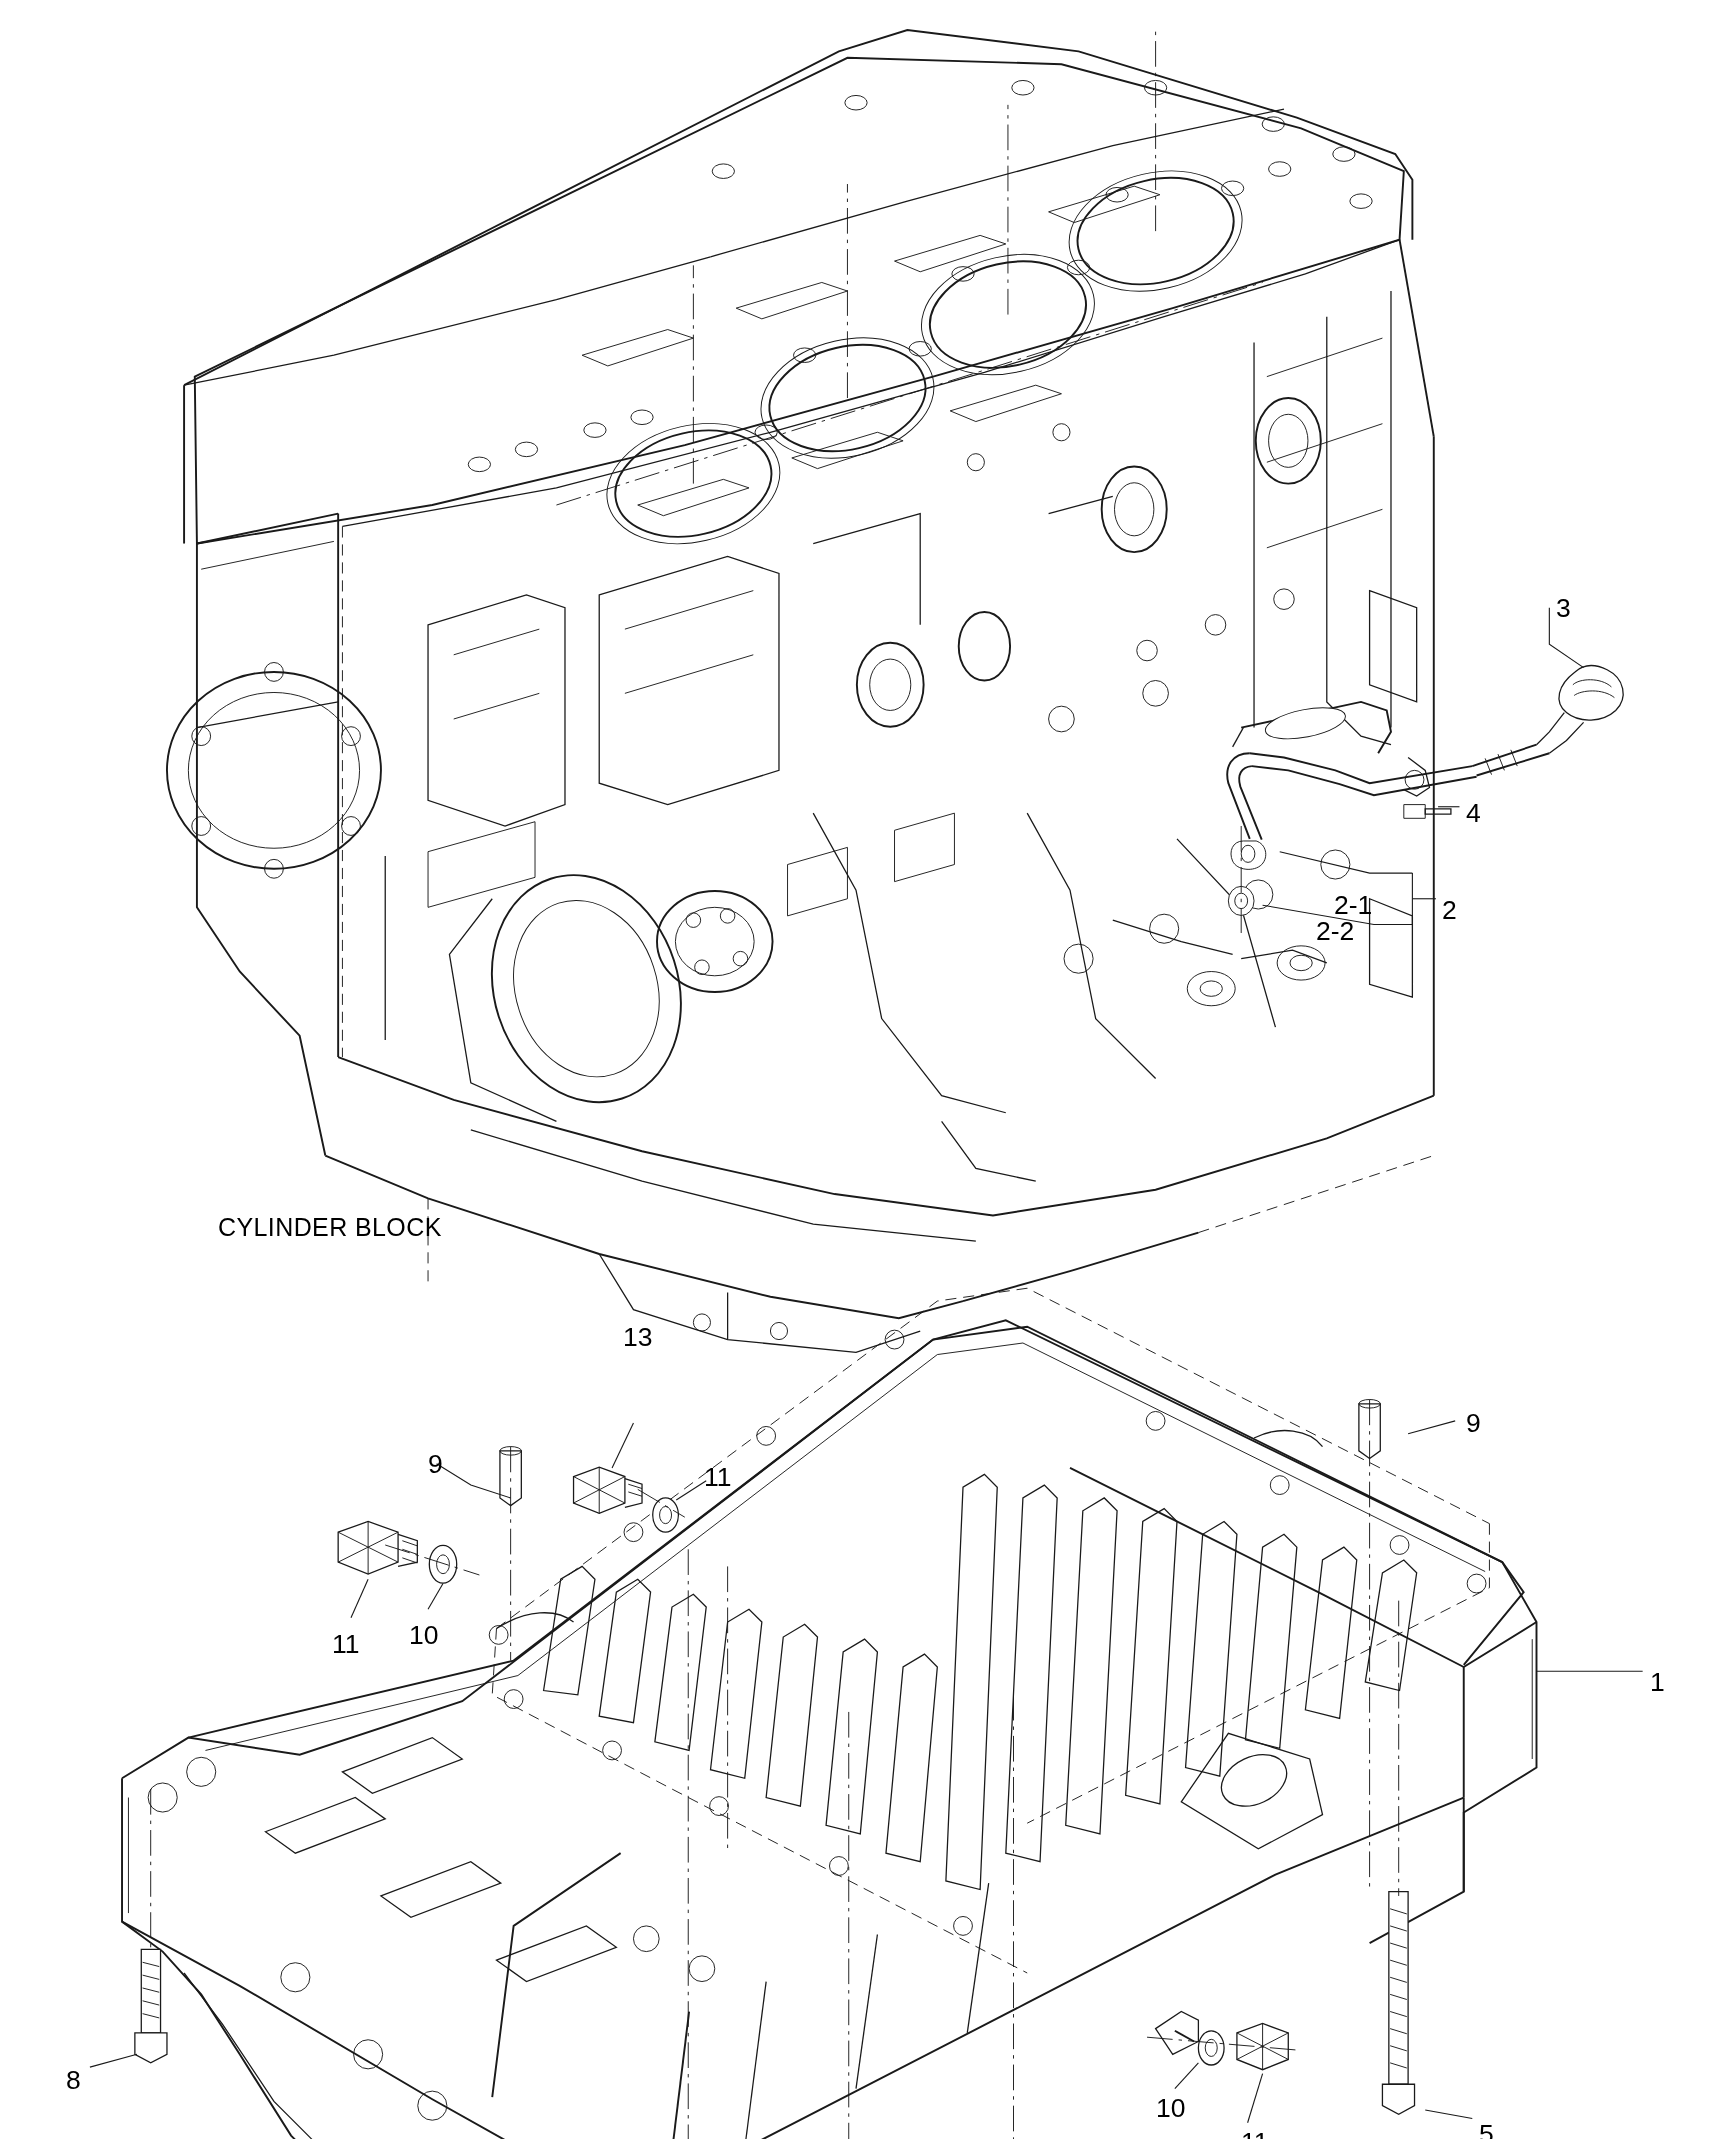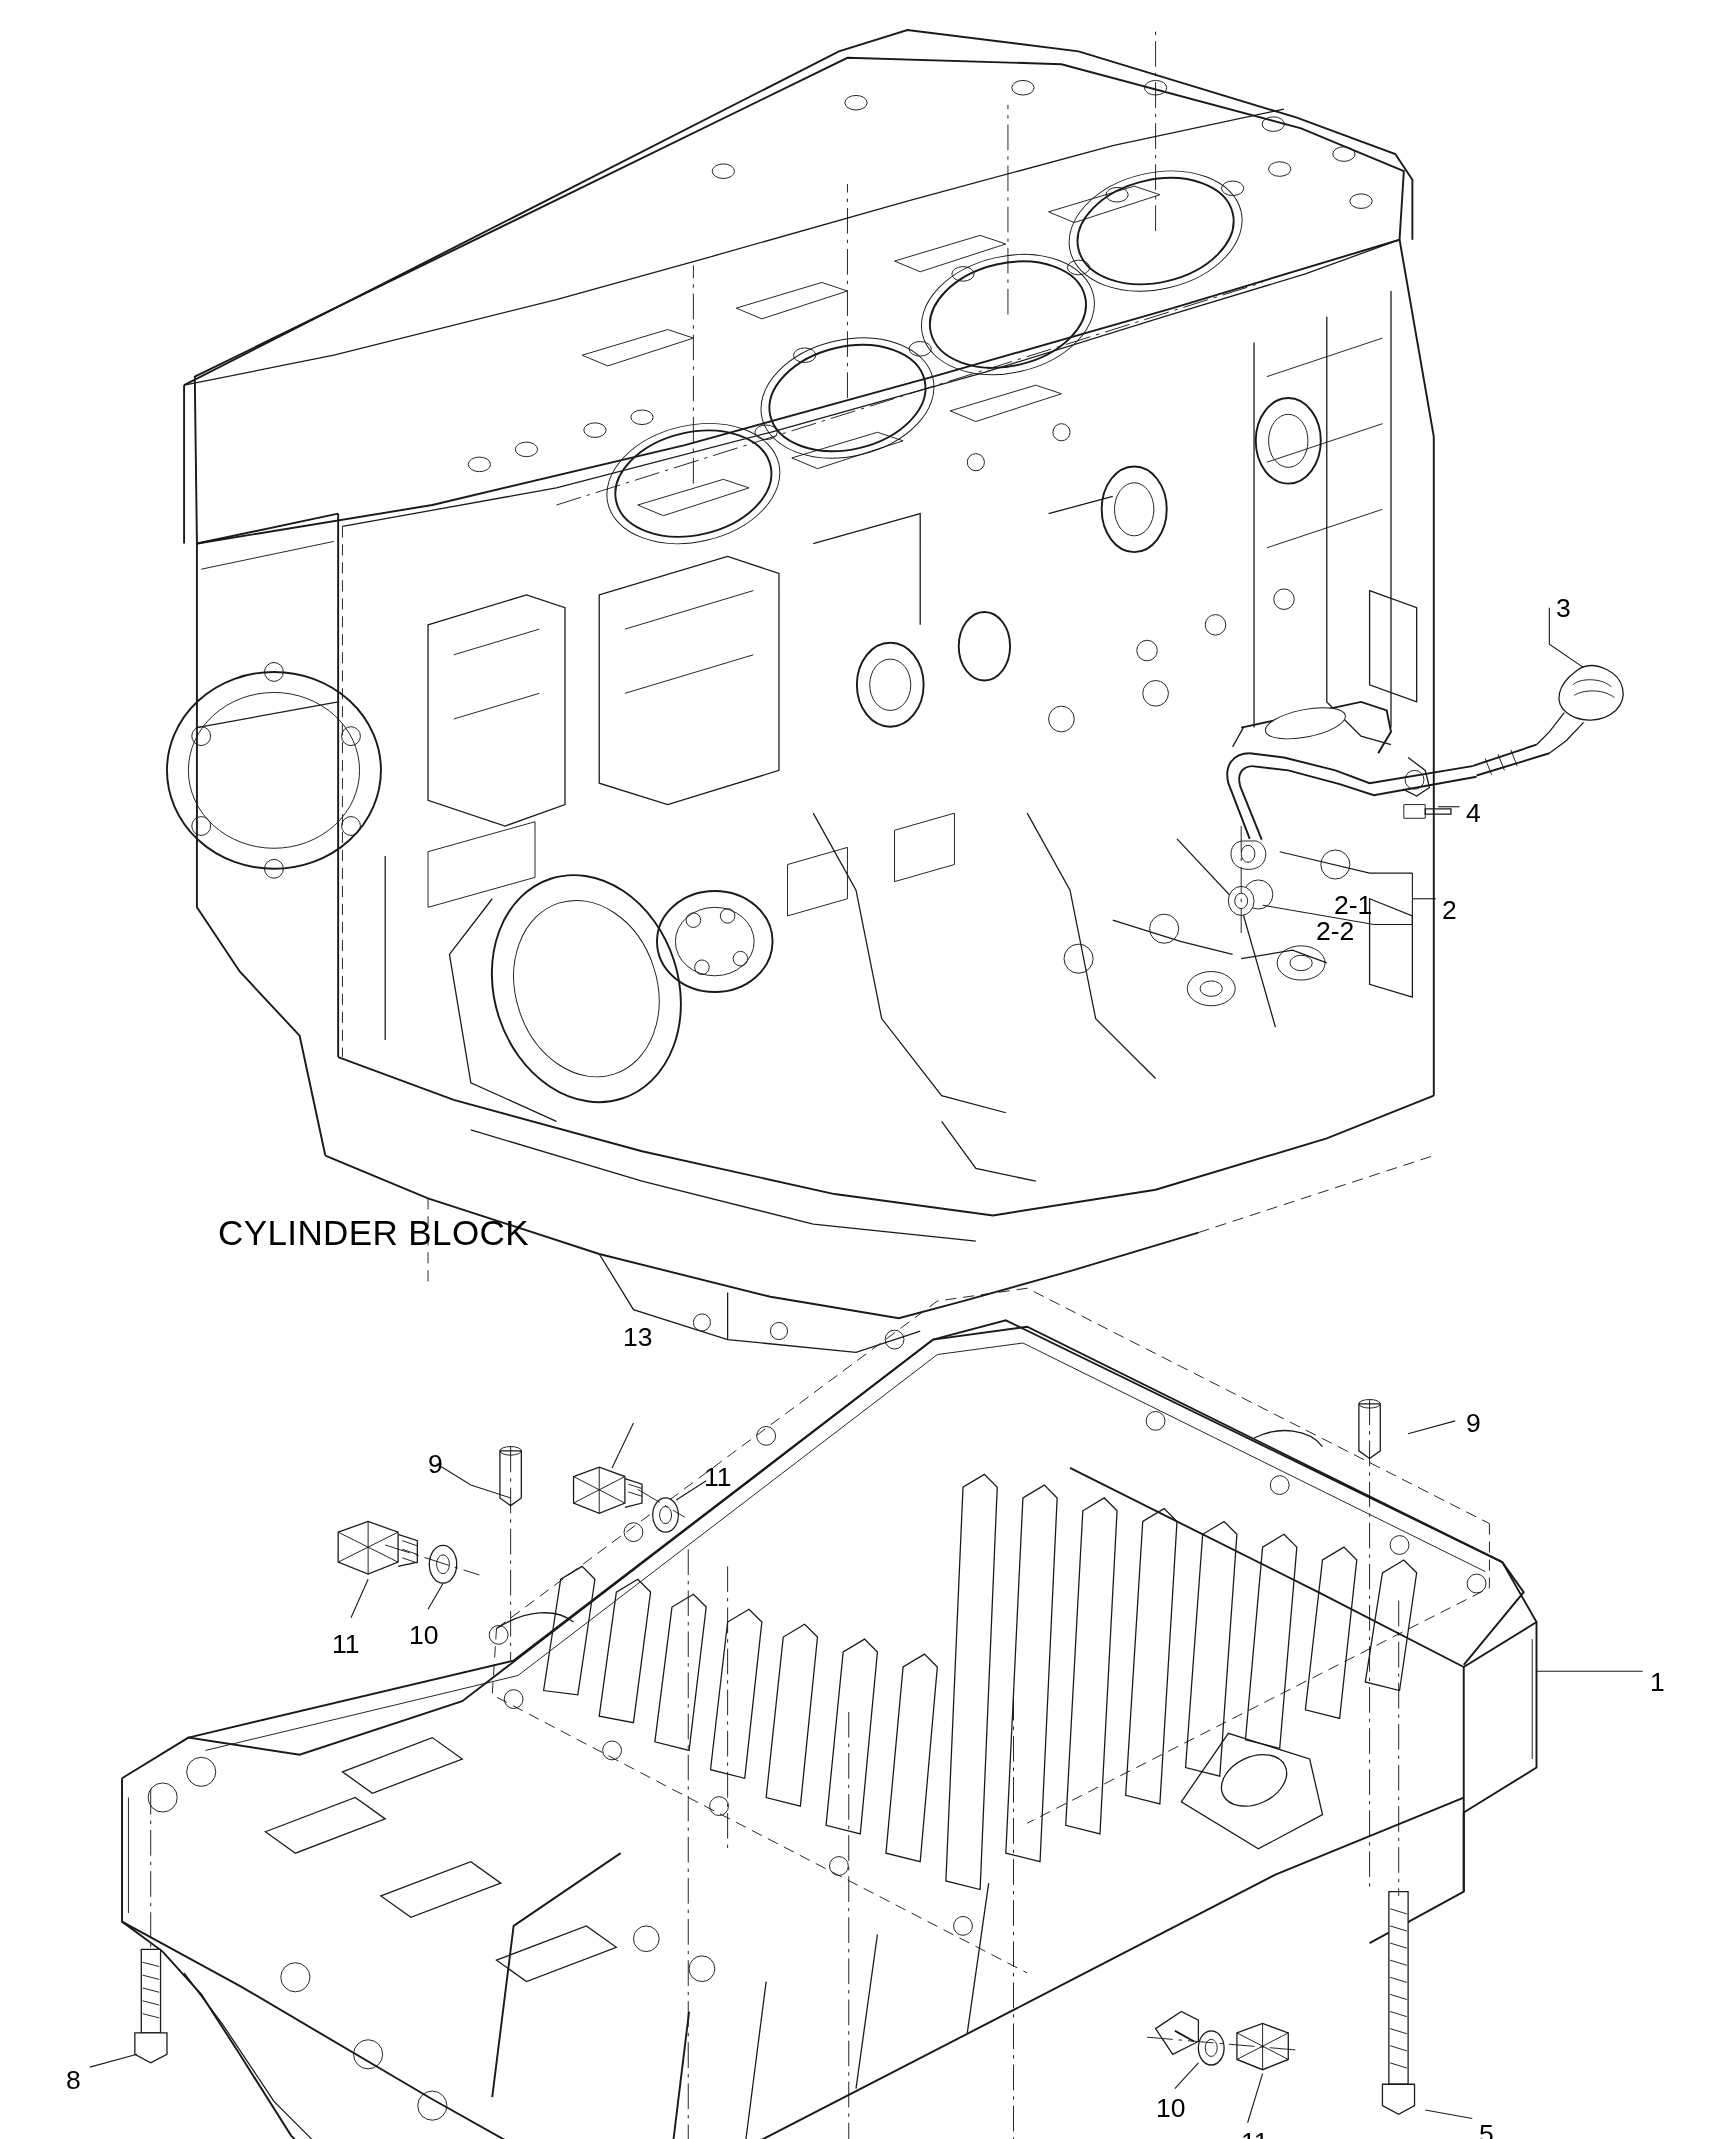--- a/index.html
+++ b/index.html
@@ -28,21 +28,21 @@
     position: absolute;
     font-family: "Liberation Sans", sans-serif;
     font-size: 26.5px;
     color: #000000;
     white-space: nowrap;
     line-height: 1;
   }
   .blocklabel {
     position: absolute;
     font-family: "Liberation Sans", sans-serif;
-    font-size: 35px;
+    font-size: 25px;
     letter-spacing: 0.4px;
     color: #000000;
     white-space: nowrap;
     line-height: 1;
   }
   svg { display: block; }
   .ln { fill: none; stroke: #1a1a1a; stroke-width: 3; }
   .ln2 { fill: none; stroke: #1a1a1a; stroke-width: 4.5; }
   .lnthin { fill: none; stroke: #1a1a1a; stroke-width: 2.2; }
   .hid { fill: none; stroke: #1a1a1a; stroke-width: 2.2; stroke-dasharray: 26 16; }

